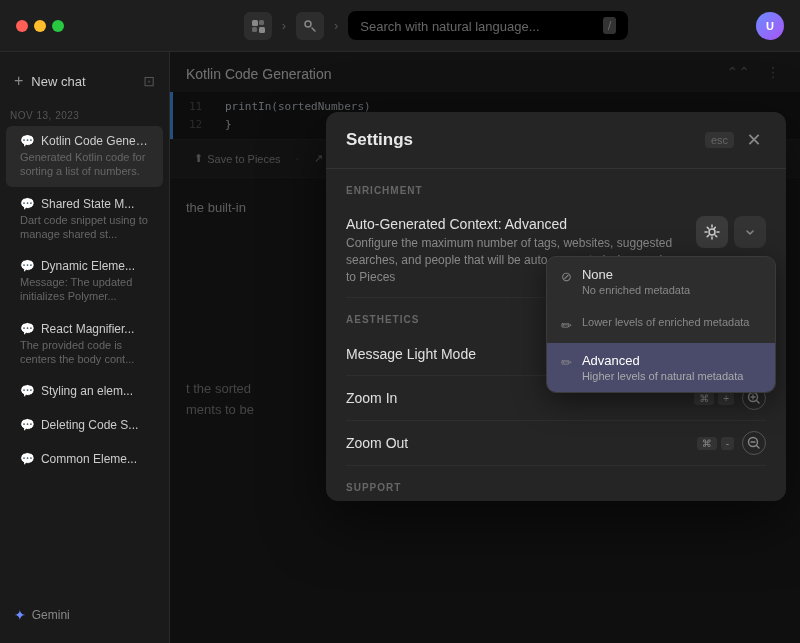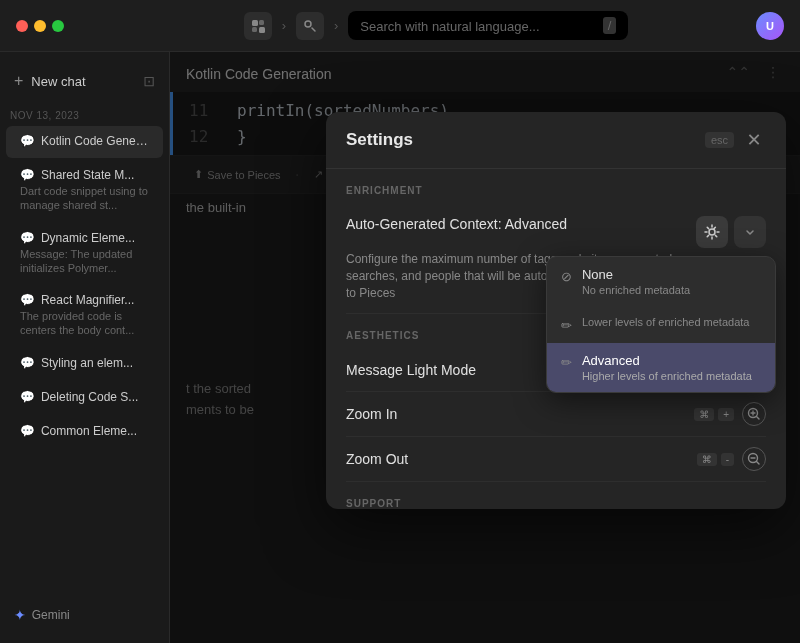--- a/index.html
+++ b/index.html
@@ -213,23 +213,23 @@
       padding: 2px 4px;
     }
 
     .code-content {
       background: #1a1a1a;
       padding: 6px 16px;
       border-left: 3px solid #4a9eff;
     }
     .code-line {
       display: flex;
-      gap: 28px;
+      gap: 16px;
       font-family: 'Menlo', 'Monaco', monospace;
-      font-size: 16px;
+      font-size: 11px;
       color: #888;
       line-height: 1.6;
     }
     .code-line-num { color: #555; min-width: 20px; }
     .code-line-text { color: #c9d1d9; }
 
     .code-toolbar {
       display: flex;
       align-items: center;
       gap: 4px;
@@ -336,21 +336,21 @@
       padding: 12px 0;
       border-bottom: 1px solid #2e2e2e;
       gap: 12px;
       position: relative;
     }
     .settings-row-content { flex: 1; }
     .settings-row-title {
       font-size: 14px;
       font-weight: 500;
       color: #e0e0e0;
-      margin-bottom: 19px;
+      margin-bottom: 3px;
     }
     .settings-row-desc {
       font-size: 12px;
       color: #888;
       line-height: 1.4;
     }
     .settings-row-control {
       display: flex;
       align-items: center;
       gap: 6px;
@@ -507,20 +507,21 @@
       <span class="compose-icon">⊡</span>
     </div>
 
     <div class="sidebar-section-date">NOV 13, 2023</div>
 
     <div class="sidebar-item active">
       <div class="sidebar-item-header">
         <span class="sidebar-item-icon">💬</span>
         <span class="sidebar-item-title">Kotlin Code Generat...</span>
       </div>
+      <div class="sidebar-item-preview">Generated Kotlin code for sorting a list of numbers.</div>
     </div>
 
     <div class="sidebar-item">
       <div class="sidebar-item-header">
         <span class="sidebar-item-icon">💬</span>
         <span class="sidebar-item-title">Shared State M...</span>
       </div>
       <div class="sidebar-item-preview">Dart code snippet using to manage shared st...</div>
     </div>
 
@@ -670,21 +671,21 @@
                 <span class="dropdown-item-icon">✏</span>
                 <div>
                   <div class="dropdown-item-desc">Lower levels of enriched metadata</div>
                 </div>
               </div>
 
               <div class="dropdown-item selected">
                 <span class="dropdown-item-icon">✏</span>
                 <div>
                   <div class="dropdown-item-title">Advanced</div>
-                  <div class="dropdown-item-desc">Higher levels of enriched metadata</div>
+                  <div class="dropdown-item-desc">Higher levels of natural metadata</div>
                 </div>
               </div>
 
             </div>
           </div>
         </div>
 
         <div class="settings-section-label">AESTHETICS</div>
 
         <div class="settings-aesthetics-row">

